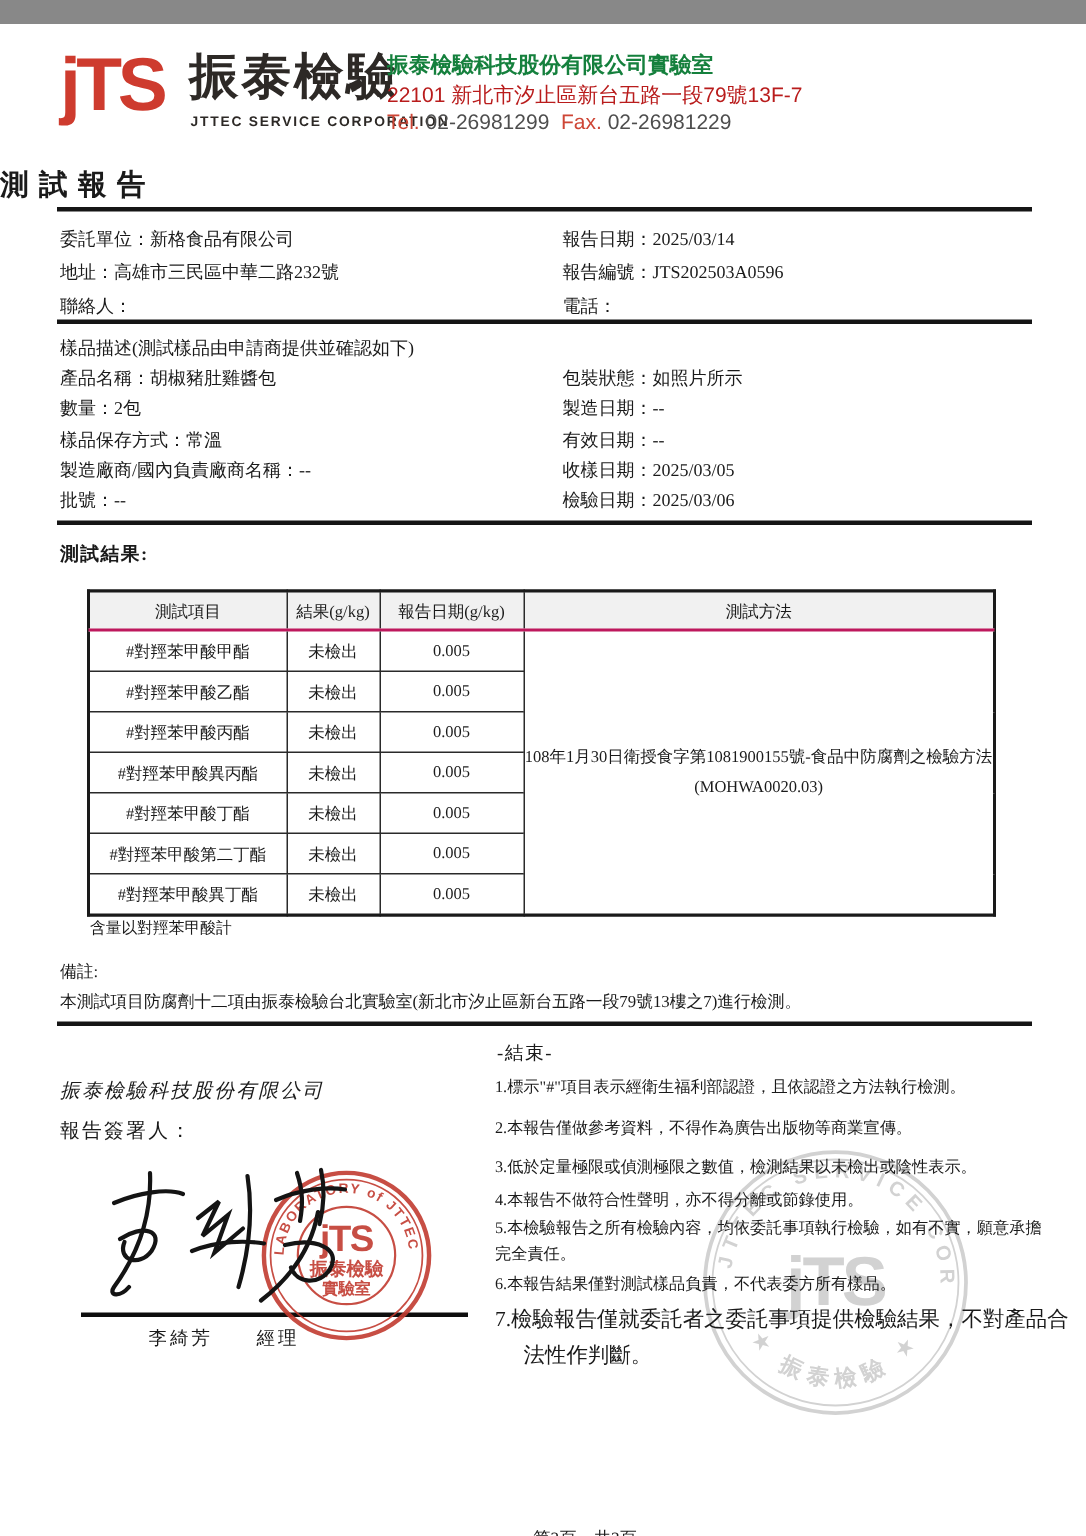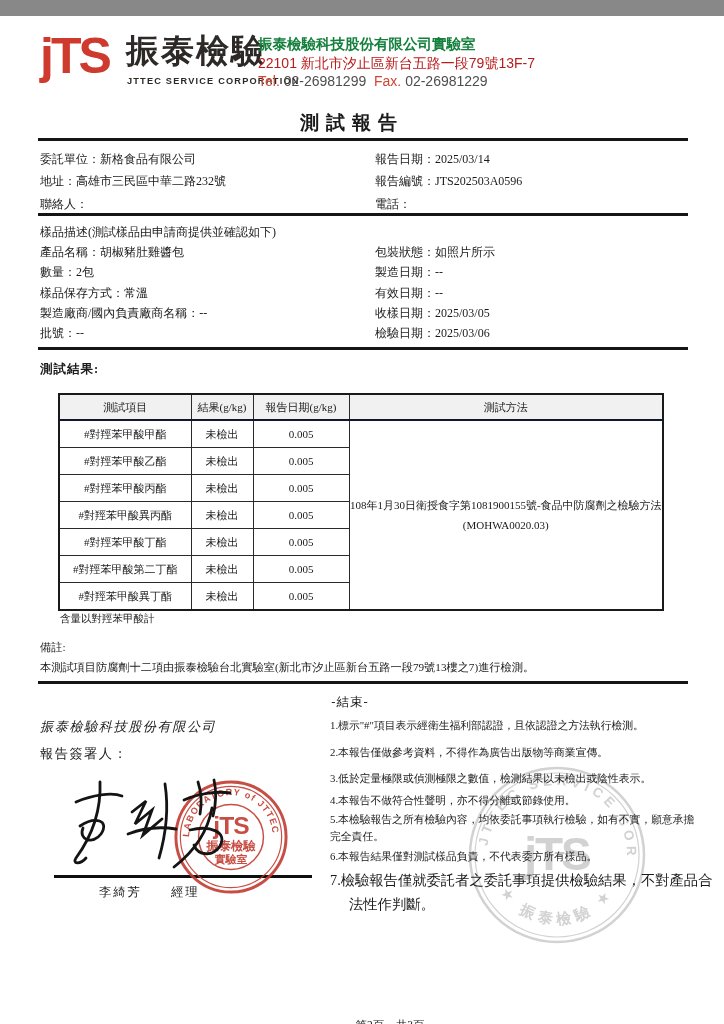--- a/index.html
+++ b/index.html
@@ -13,33 +13,33 @@
   .logo-cn{left:126px;top:16px;font-family:"Liberation Sans","DejaVu Sans",sans-serif;
            font-weight:bold;font-size:33px;letter-spacing:2px;color:#2d2926;line-height:38px;}
   .logo-sub{left:127px;top:60px;font-family:"Liberation Sans","DejaVu Sans",sans-serif;
             font-weight:bold;font-size:9.2px;letter-spacing:1.2px;color:#2d2926;}
   .hdr-right{left:258px;top:19px;font-family:"Liberation Sans","DejaVu Sans",sans-serif;line-height:18.5px;}
   .hdr-company{font-weight:bold;font-size:14.5px;color:#15803d;}
   .hdr-address{font-size:14px;color:#b91c1c;}
   .hdr-telfax{font-size:14px;color:#4e4e4e;}
   .red{color:#ce4636;}
   
-  .title{left:0;top:94px;width:704px;text-align:center;font-size:19px;font-weight:600;letter-spacing:7px;}
+  .title{left:0;top:94px;width:704px;font-size:19px;font-weight:600;letter-spacing:7px;}
   .info-col{line-height:22.4px;font-size:12px;}
   .col-l{left:40px;}
   .col-r{left:375px;}
   .info-top{top:132px;}
   .sample-head{left:40px;top:208px;font-size:12px;}
   .sample-top{top:226px;line-height:20.3px;}
   
   .results-label{left:40px;top:345px;font-size:12.5px;font-weight:bold;letter-spacing:1px;}
   table.results{position:absolute;left:58px;top:377px;width:604px;border-collapse:collapse;
                 table-layout:fixed;font-size:11px;}
   table.results th,table.results td{border:1px solid #2a2a2a;text-align:center;padding:0;}
-  table.results th{height:24px;background:#f1f1f1;font-weight:normal;border-bottom:2px solid #0f172a;}
+  table.results th{height:24px;background:#f1f1f1;font-weight:normal;border-bottom:2px solid #be185d;}
   table.results td{height:26px;}
   table.results{border:2px solid #1a1a1a;outline:1px solid #1a1a1a;outline-offset:-1px;}
   td.method{line-height:20px;padding:0 14px;}
   .tbl-footnote{left:60px;top:596px;font-size:10.5px;}
   
   .remark-head{left:40px;top:624px;font-size:11.2px;}
   .remark-line{left:40px;top:644px;font-size:11.2px;}
   .end-marker{left:0;top:678px;width:700px;text-align:center;font-size:12.5px;letter-spacing:1px;}
   
   .signoff-company{left:40px;top:702px;font-size:13.2px;letter-spacing:1.5px;font-style:italic;}

